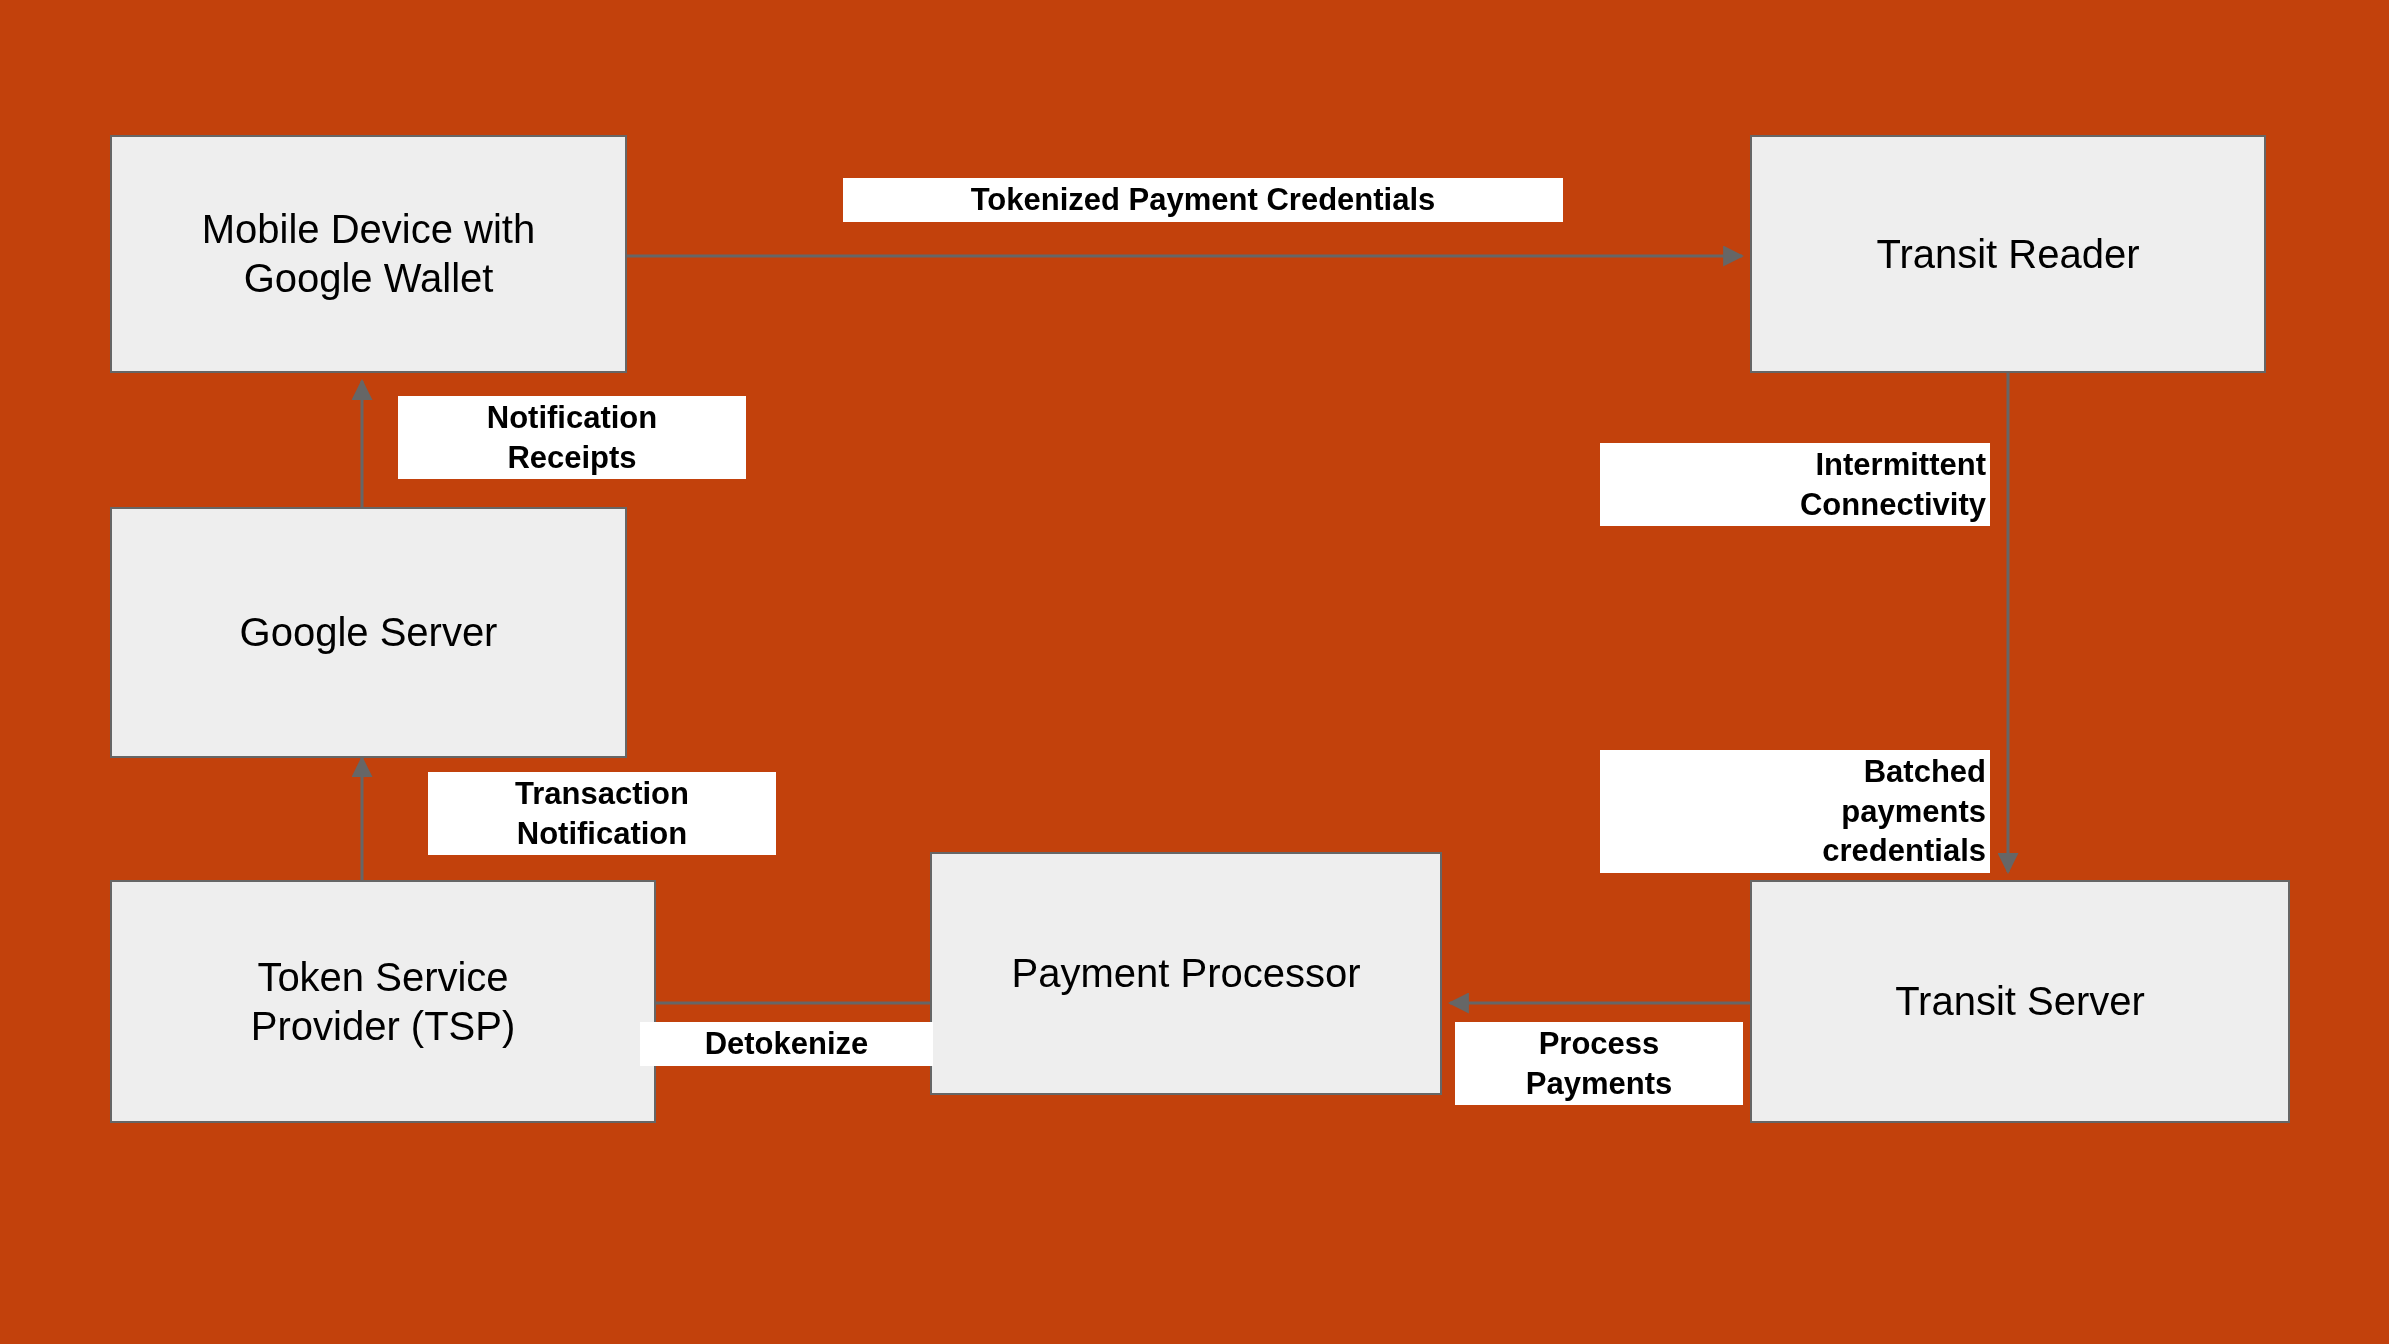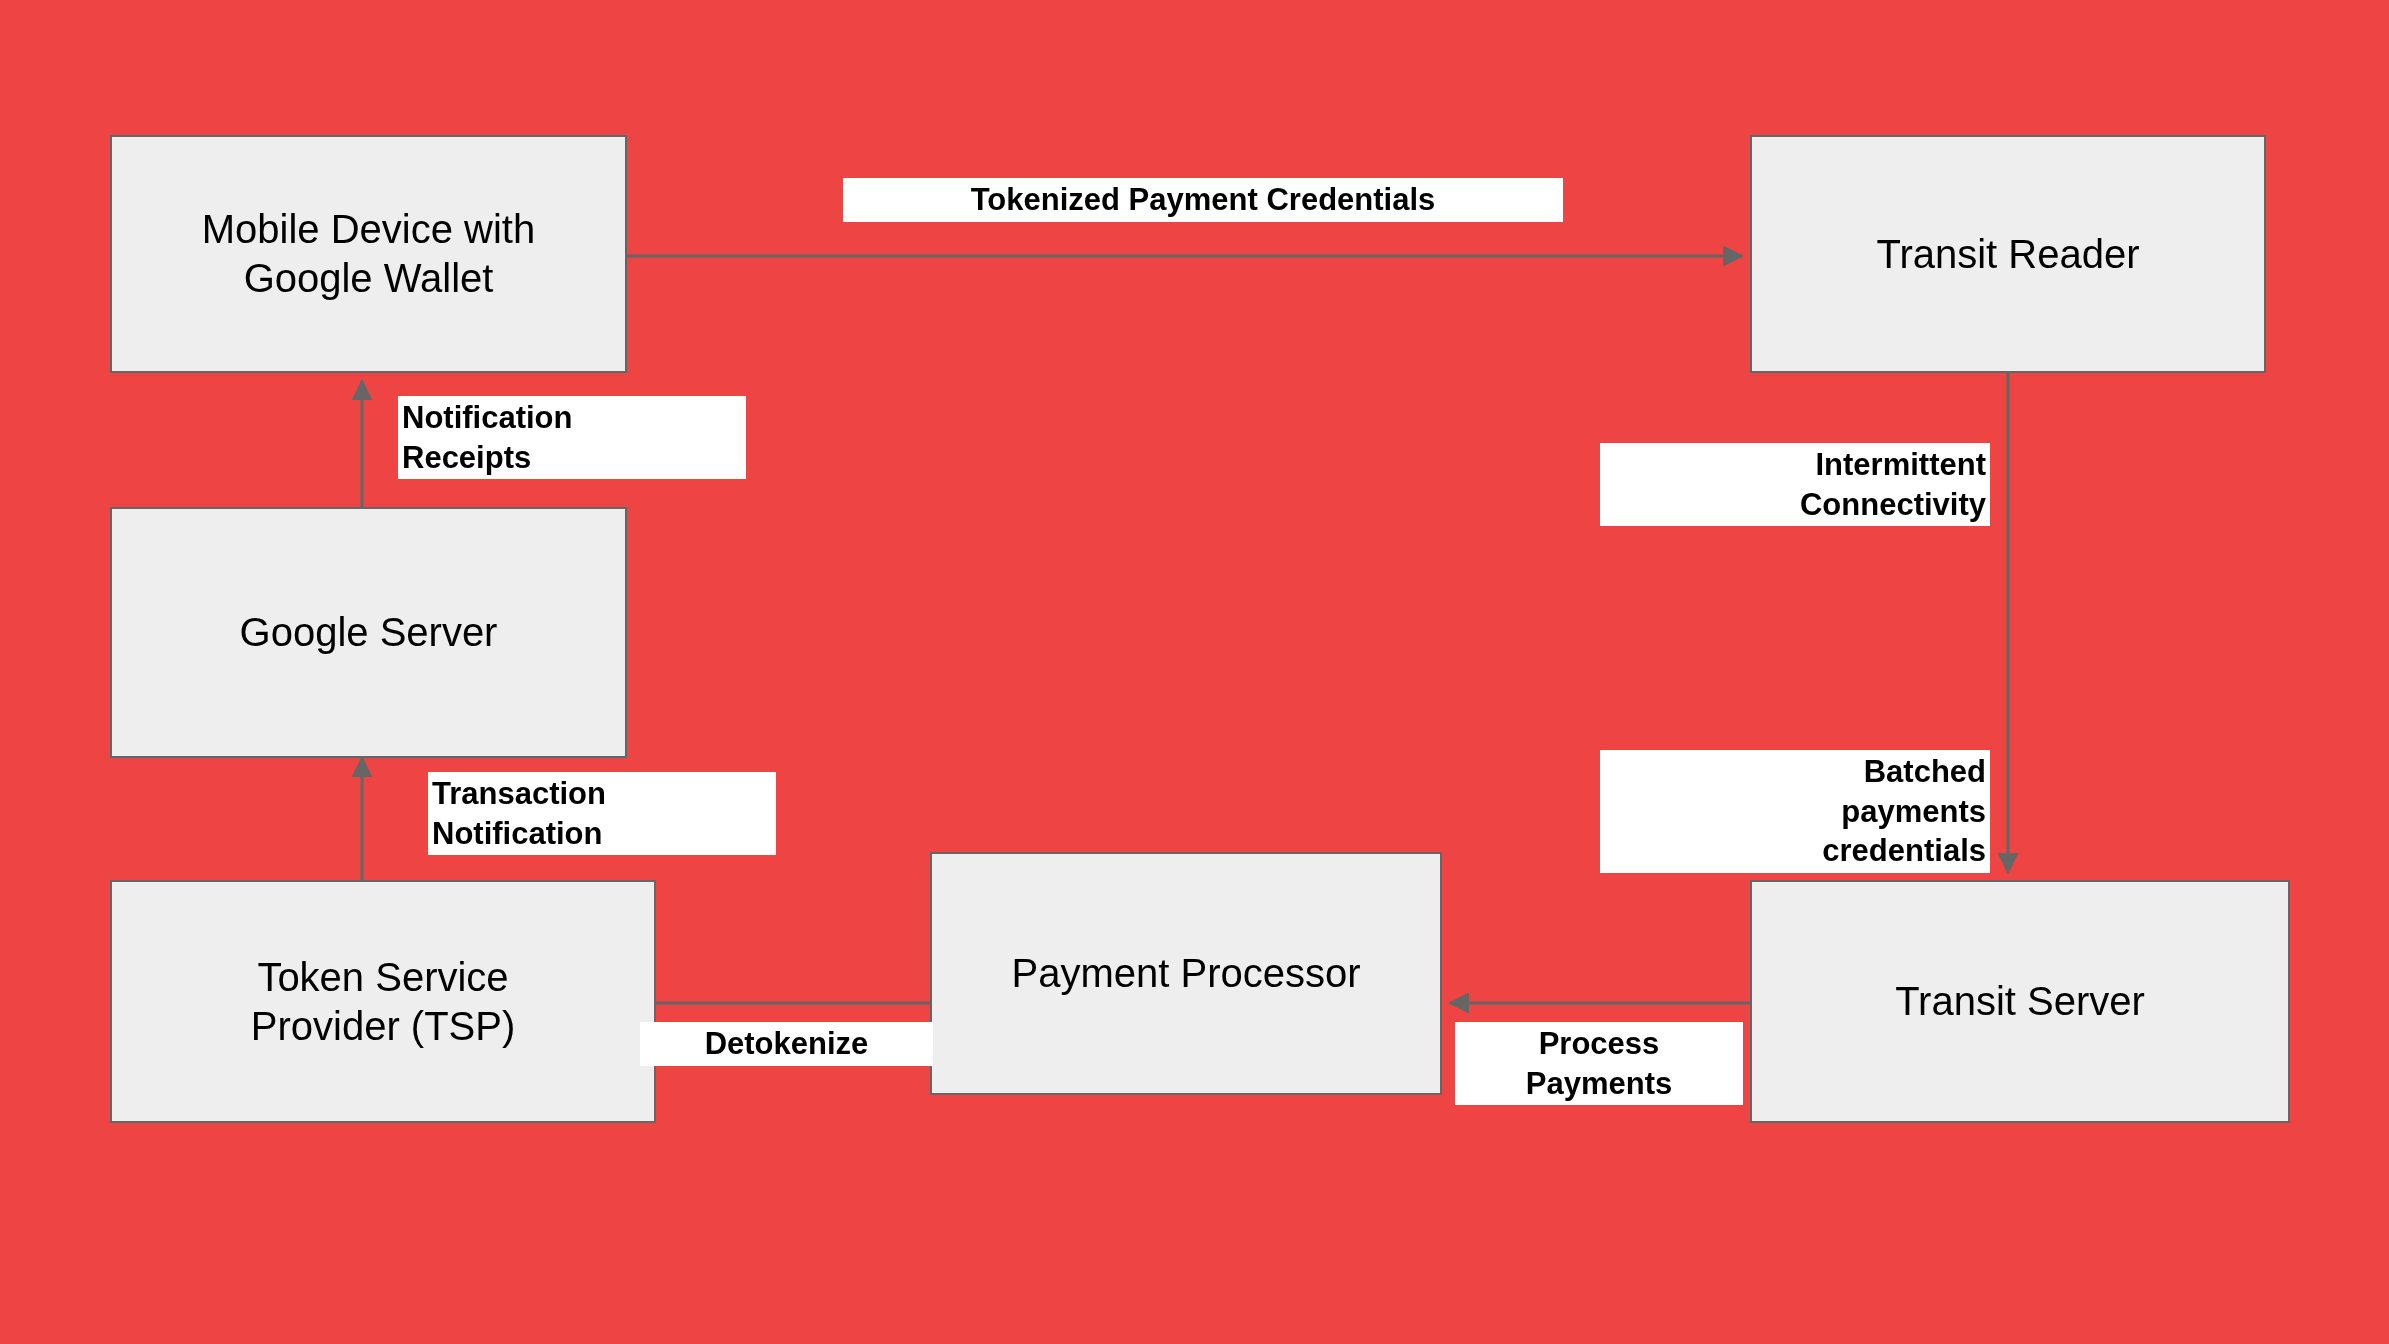--- a/index.html
+++ b/index.html
@@ -9,21 +9,21 @@
     background: #ffffff;
   }
   body {
     font-family: "Liberation Sans", sans-serif;
     -webkit-font-smoothing: antialiased;
   }
   #canvas {
     position: relative;
     width: 2389px;
     height: 1344px;
-    background: #ef4444;
+    background: #c2410c;
     overflow: hidden;
   }
   #diagram-svg {
     position: absolute;
     left: 0;
     top: 0;
     width: 2389px;
     height: 1344px;
   }
   .node-box {
@@ -50,21 +50,21 @@
     font-family: "Liberation Sans", sans-serif;
     font-size: 31px;
     font-weight: 700;
     color: #000000;
     line-height: 1.28;
     white-space: pre-line;
     background: #ffffff;
     padding: 2px 4px;
   }
   .edge-label.c  { text-align: center; }
-  .edge-label.l  { text-align: left; }
+  .edge-label.l  { text-align: center; }
   .edge-label.r  { text-align: right; margin-top: 47px; }
 </style>
 </head>
 <body>
 
 <div id="canvas">
 
   <svg id="diagram-svg" viewBox="0 0 2389 1344" xmlns="http://www.w3.org/2000/svg">
     <defs>
       <marker id="arrow-right" viewBox="0 0 10 10" refX="9" refY="5" markerWidth="7" markerHeight="7" orient="auto-start-reverse">

